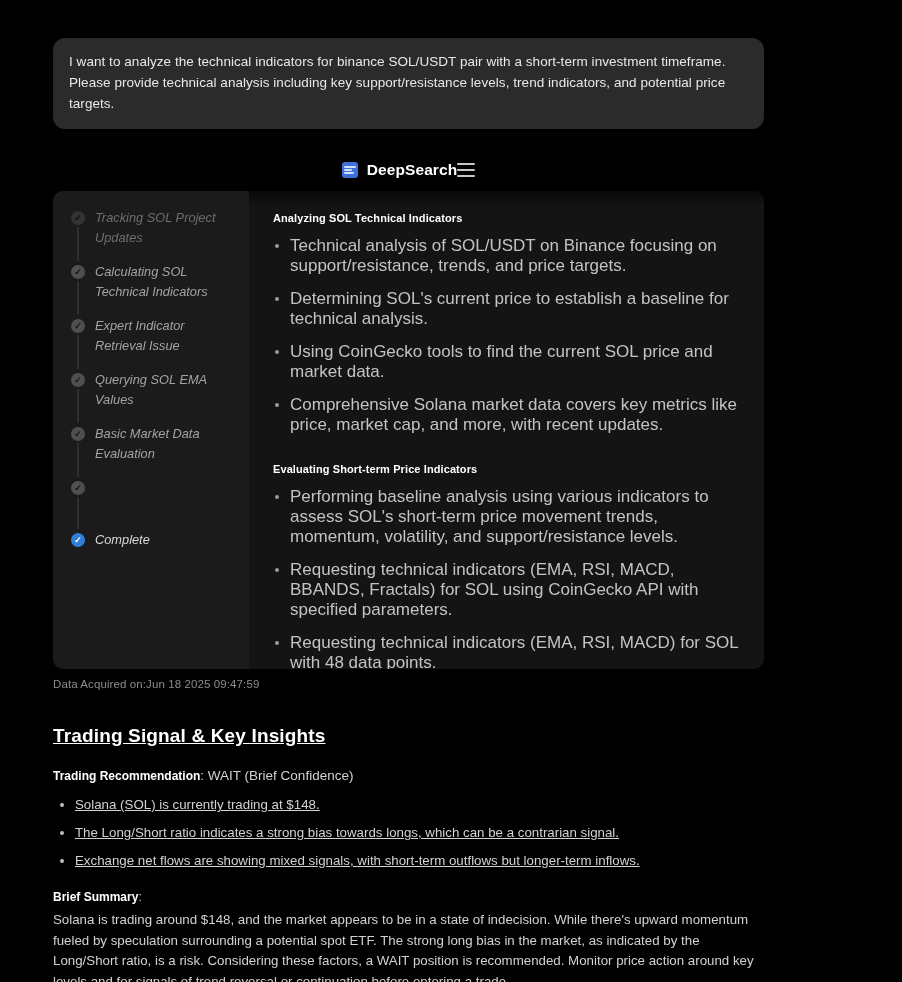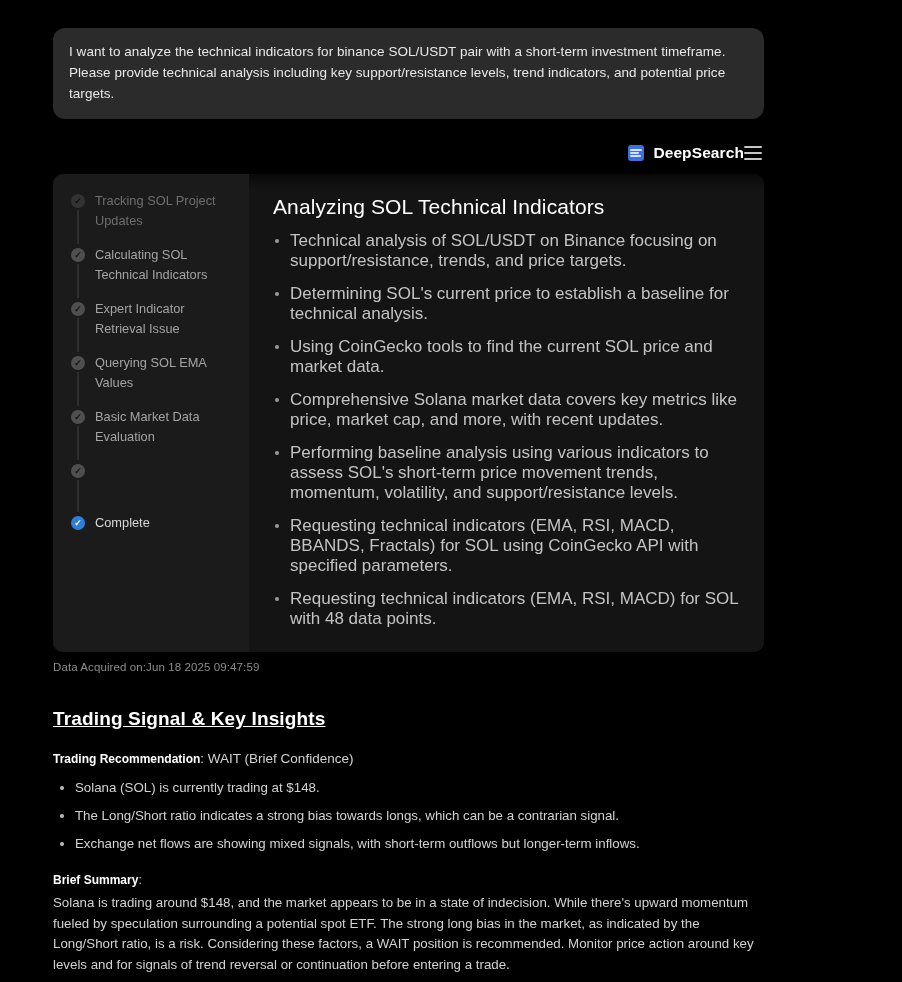--- a/index.html
+++ b/index.html
@@ -20,36 +20,36 @@
   }
   .content {
     position: absolute;
     left: 53px;
     top: 0;
     width: 711px;
   }
 
   
   .prompt-bubble {
-    margin-top: 28px;
+    margin-top: 38px;
     background: #2b2b2b;
     border-radius: 12px;
     padding: 13px 28px 15px 16px;
     color: #e8e8e8;
     font-size: 13.5px;
     line-height: 21px;
     letter-spacing: 0.05px;
   }
 
   
   .ds-header {
     display: flex;
     align-items: center;
-    justify-content: flex-end;
-    margin-top: 25px;
+    justify-content: center;
+    margin-top: 32px;
     padding: 0 2px 0 2px;
   }
   .ds-left {
     display: flex;
     align-items: center;
     gap: 9px;
   }
   .ds-icon {
     width: 16px;
     height: 16px;
@@ -135,36 +135,37 @@
     top: 26px;
     bottom: -6px;
     width: 1.5px;
     background: #2f2f2f;
   }
   .step:last-child .rail { display: none; }
   .step .label {
     color: #a3a3a3;
     font-size: 12.8px;
     line-height: 20px;
+    font-style: italic;
   }
   .step.faded .label { color: #6e6e6e; }
   .step.faded .tick { background: #333; }
   .step.done .tick { background: #4f4f4f; color: #111; }
   .step.complete .tick { background: #2f7fd6; color: #ffffff; }
   .step.complete .label { color: #d8d8d8; }
 
   .panel-body {
     flex: 1;
     padding: 16px 20px 10px 24px;
     overflow: hidden;
   }
   .sec-title {
     color: #ffffff;
-    font-size: 21px;
-    font-weight: normal;
+    font-size: 11px;
+    font-weight: bold;
     margin: 5px 0 12px 0;
     letter-spacing: 0.1px;
   }
   .sec-title.second { margin-top: 28px; }
   .blist { margin: 0; padding: 0; list-style: none; }
   .blist li {
     position: relative;
     color: #c3c3c3;
     font-size: 17px;
     line-height: 20px;
@@ -214,20 +215,21 @@
   }
   .rec-line b { color: #ffffff; font-size: 12px; }
   .tlist { margin: 9px 0 0 0; padding: 0; list-style: none; }
   .tlist li {
     position: relative;
     color: #d2d2d2;
     font-size: 13.3px;
     line-height: 20px;
     padding-left: 22px;
     margin-bottom: 8px;
+    text-decoration: underline;
   }
   .tlist li::before {
     content: "";
     position: absolute;
     left: 7px;
     top: 8px;
     width: 4px;
     height: 4px;
     border-radius: 50%;
     background: #bdbdbd;
@@ -313,20 +315,21 @@
       </div>
 
       <div class="panel-body">
         <div class="sec-title">Analyzing SOL Technical Indicators</div>
         <ul class="blist">
           <li>Technical analysis of SOL/USDT on Binance focusing on support/resistance, trends, and price targets.</li>
           <li>Determining SOL's current price to establish a baseline for technical analysis.</li>
           <li>Using CoinGecko tools to find the current SOL price and market data.</li>
           <li>Comprehensive Solana market data covers key metrics like price, market cap, and more, with recent updates.</li>
         </ul>
+        <div class="sec-title second">Evaluating Short-term Price Indicators</div>
         <ul class="blist">
           <li>Performing baseline analysis using various indicators to assess SOL's short-term price movement trends, momentum, volatility, and support/resistance levels.</li>
           <li>Requesting technical indicators (EMA, RSI, MACD, BBANDS, Fractals) for SOL using CoinGecko API with specified parameters.</li>
           <li>Requesting technical indicators (EMA, RSI, MACD) for SOL with 48 data points.</li>
         </ul>
       </div>
     </div>
 
     <div class="data-acquired">Data Acquired on:Jun 18 2025 09:47:59</div>
 

